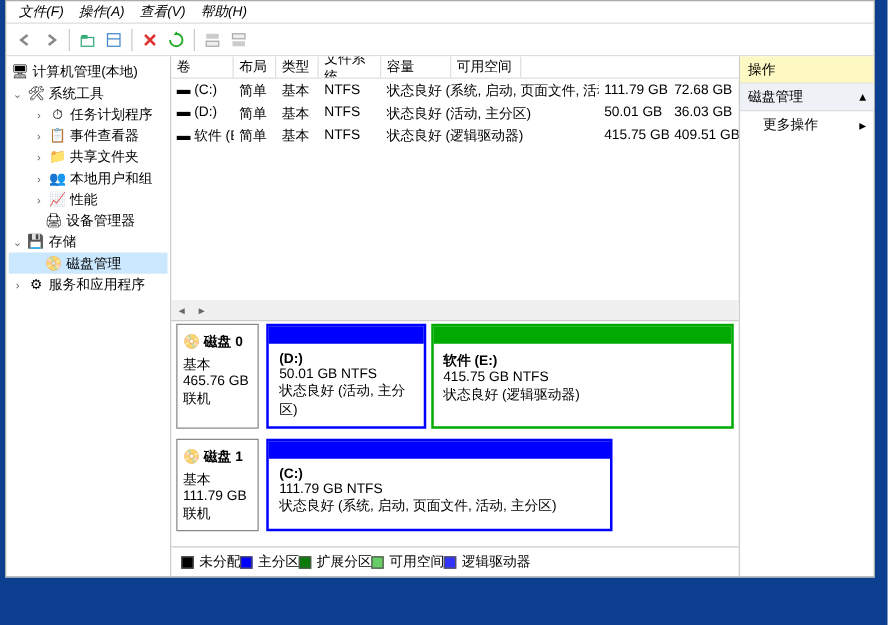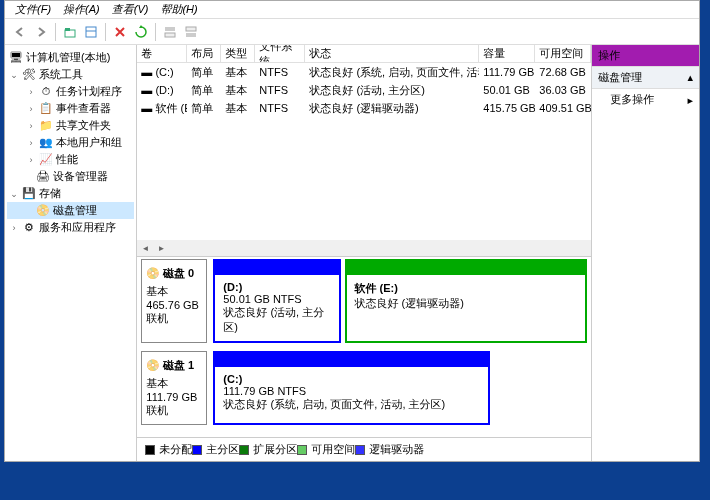--- a/index.html
+++ b/index.html
@@ -36,21 +36,21 @@
 .part.blue { border: 2px solid blue; }
 .part.green { border: 2px solid #0a0; }
 .part-bar { height: 14px; background: blue; }
 .part.green .part-bar { background: #0a0; }
 .part-body { padding: 6px 8px; }
 .part-body .t { font-weight: bold; }
 .legend { border-top: 1px solid #ccc; padding: 4px 8px; display: flex; gap: 0; align-items: center; }
 .leg-item { display: flex; align-items: center; gap: 4px; }
 .sw { width: 10px; height: 10px; border: 1px solid #555; }
 .actions { width: 108px; display: flex; flex-direction: column; }
-.actions-h { padding: 3px 6px; background: #a21caf; border-bottom: 1px solid #ddd; font-weight: normal; }
+.actions-h { padding: 3px 6px; background: #fef9c3; border-bottom: 1px solid #ddd; font-weight: normal; }
 .actions-sub { background: #eef2f6; padding: 3px 6px; display: flex; justify-content: space-between; align-items: center; border-bottom: 1px solid #ddd; }
 .actions-item { padding: 3px 6px 3px 18px; display: flex; justify-content: space-between; align-items: flex-end; }
 svg { display: block; }
 </style>
 </head>
 <body>
 
 <div class="window">
   <div class="menubar">
     <span>文件(F)</span>
@@ -171,21 +171,20 @@
         </div>
     </div>
 
     <div class="center">
       <div class="grid">
         <div class="ghead">
           <div class="gh c0">卷</div>
           <div class="gh c1">布局</div>
           <div class="gh c2">类型</div>
           <div class="gh c3">文件系统</div>
-          <div class="gh c4">状态</div>
           <div class="gh c5">容量</div>
           <div class="gh c6">可用空间</div>
         </div>
         <div class="grow">
             <div class="gc c0"><span>▬</span> <span>(C:)</span></div>
             <div class="gc c1">简单</div>
             <div class="gc c2">基本</div>
             <div class="gc c3">NTFS</div>
             <div class="gc c4">状态良好 (系统, 启动, 页面文件, 活动, 主分区)</div>
             <div class="gc c5">111.79 GB</div>
@@ -229,20 +228,21 @@
               <div class="part-body">
                   <div class="t">(D:)</div>
                   <div>50.01 GB NTFS</div>
                   <div>状态良好 (活动, 主分区)</div>
                 </div>
             </div>
             <div class="part green">
               <div class="part-bar"></div>
               <div class="part-body">
                   <div class="t">软件  (E:)</div>
+                  <div>415.75 GB NTFS</div>
                   <div>状态良好 (逻辑驱动器)</div>
                 </div>
             </div>
           </div>
         </div>
         <div class="disk-row">
           <div class="disk-label">
             <div class="h">
                 <span>📀</span>
                 <span>磁盘 1</span>

